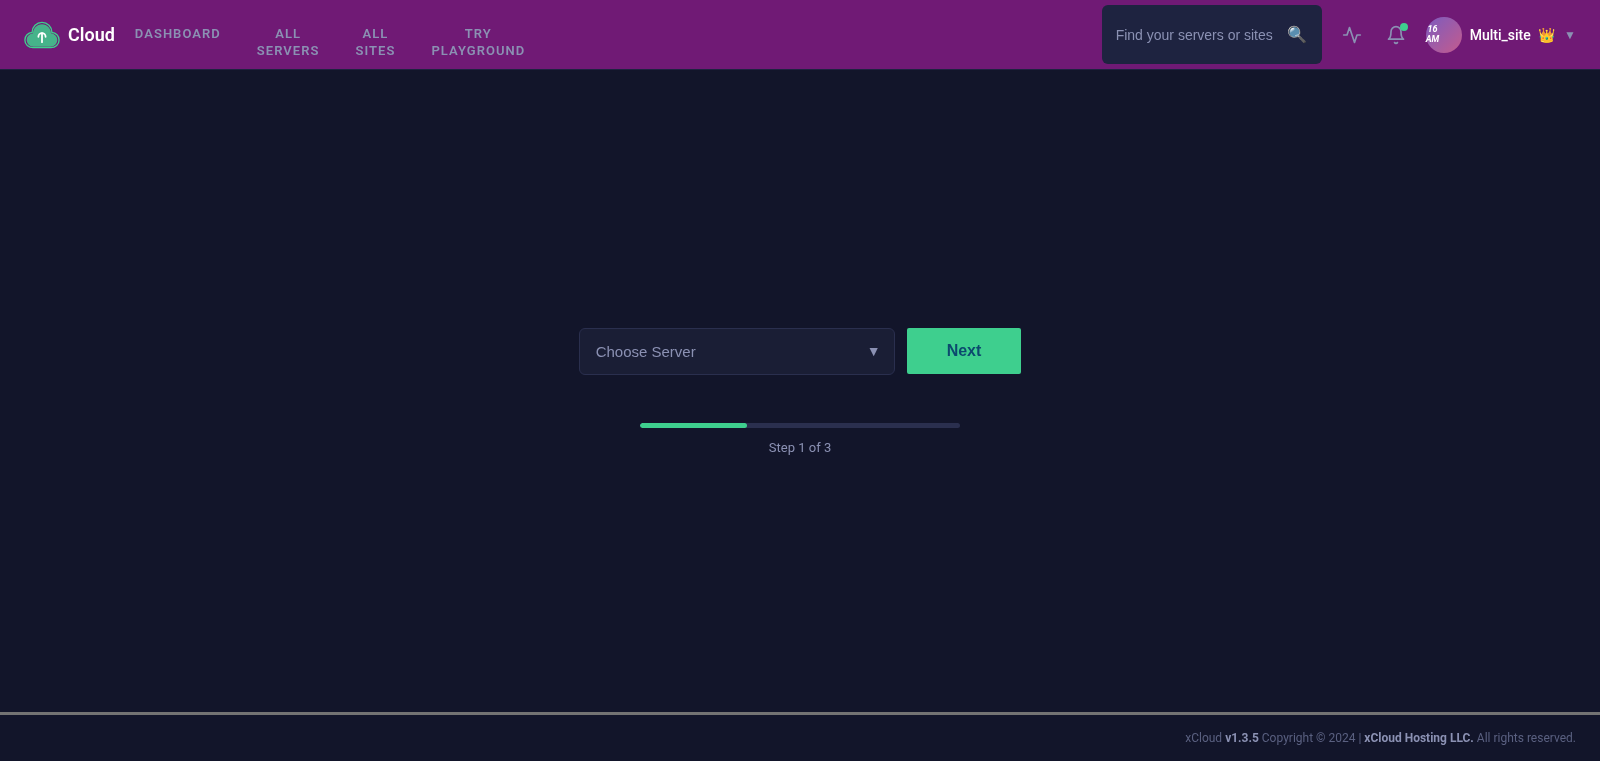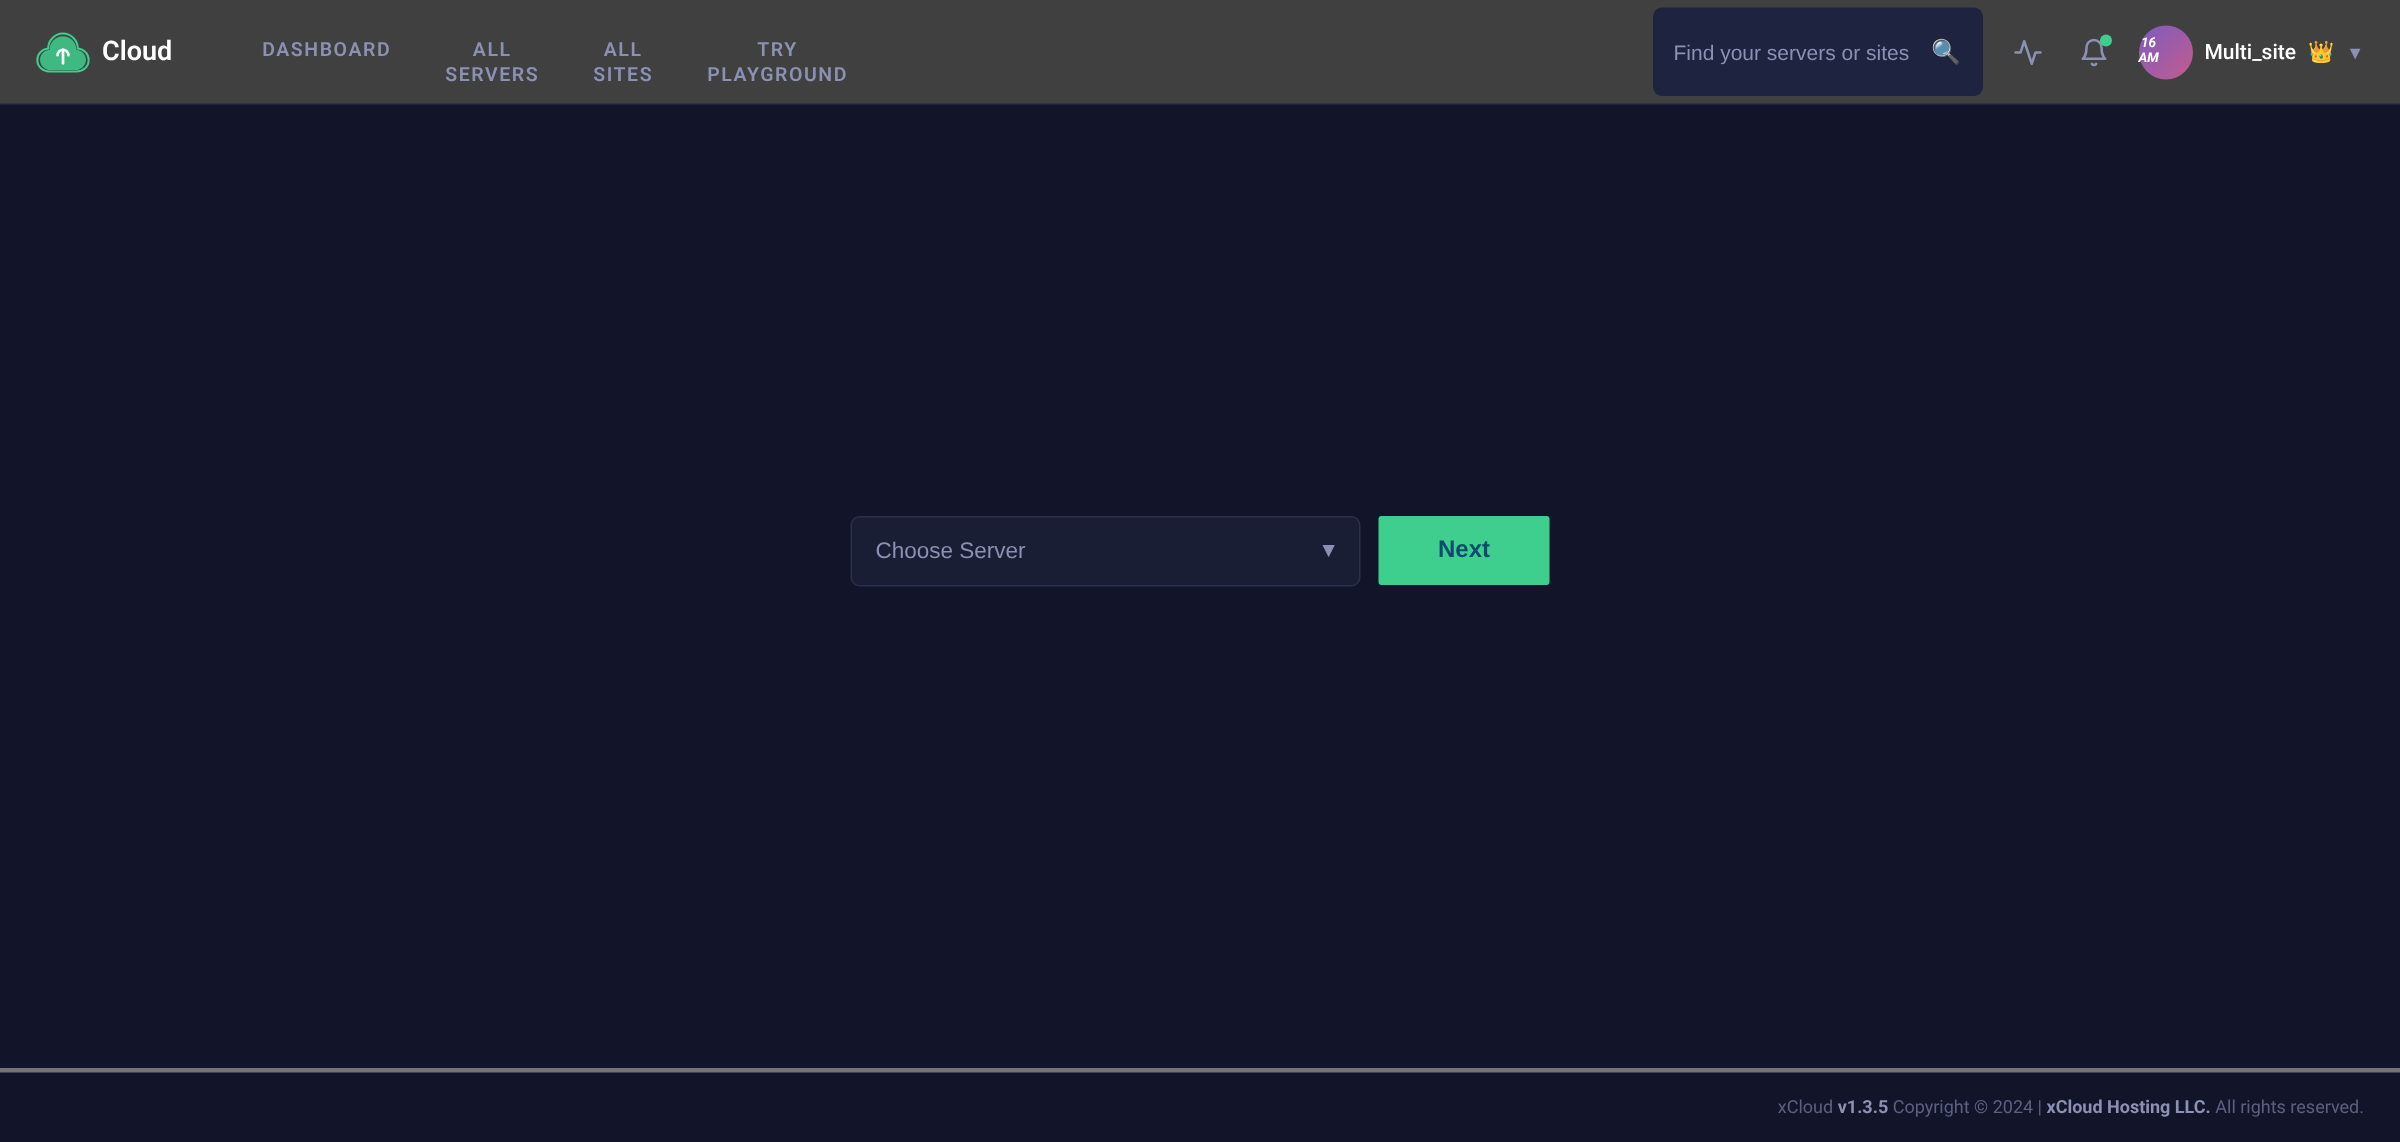--- a/index.html
+++ b/index.html
@@ -11,23 +11,22 @@
       display: flex;
       flex-direction: column;
     }
 
     
     .header {
       display: flex;
       align-items: center;
       padding: 0 24px;
       height: 70px;
-      background-color: #404040;
+      background-color: #701a75;
       border-bottom: 1px solid #1e2340;
-      gap: 40px;
     }
 
     .logo-area {
       display: flex;
       align-items: center;
       gap: 8px;
       text-decoration: none;
       color: #fff;
     }
 
@@ -167,21 +166,21 @@
 
     .form-row {
       display: flex;
       align-items: center;
       gap: 12px;
       margin-bottom: 48px;
     }
 
     .server-select-wrapper {
       position: relative;
-      width: 340px;
+      width: 316px;
     }
 
     .server-select {
       width: 100%;
       background-color: #1a1e35;
       border: 1px solid #2a2f4e;
       border-radius: 6px;
       color: #8b91b3;
       font-size: 15px;
       padding: 14px 44px 14px 16px;
@@ -310,20 +309,26 @@
   <div class="form-row">
     <div class="server-select-wrapper">
       <select class="server-select">
         <option value="">Choose Server</option>
       </select>
       <span class="select-arrow">▼</span>
     </div>
     <button class="next-btn">Next</button>
   </div>
 
+  <div class="progress-area">
+    <div class="progress-bar-track">
+      <div class="progress-bar-fill"></div>
+    </div>
+    <span class="step-label">Step 1 of 3</span>
+  </div>
 </main>
 
 <footer class="footer">
   <span>xCloud</span>
   <strong> v1.3.5</strong>
   <span> Copyright © 2024 | </span>
   <strong>xCloud Hosting LLC.</strong>
   <span> All rights reserved.</span>
 </footer>
 

